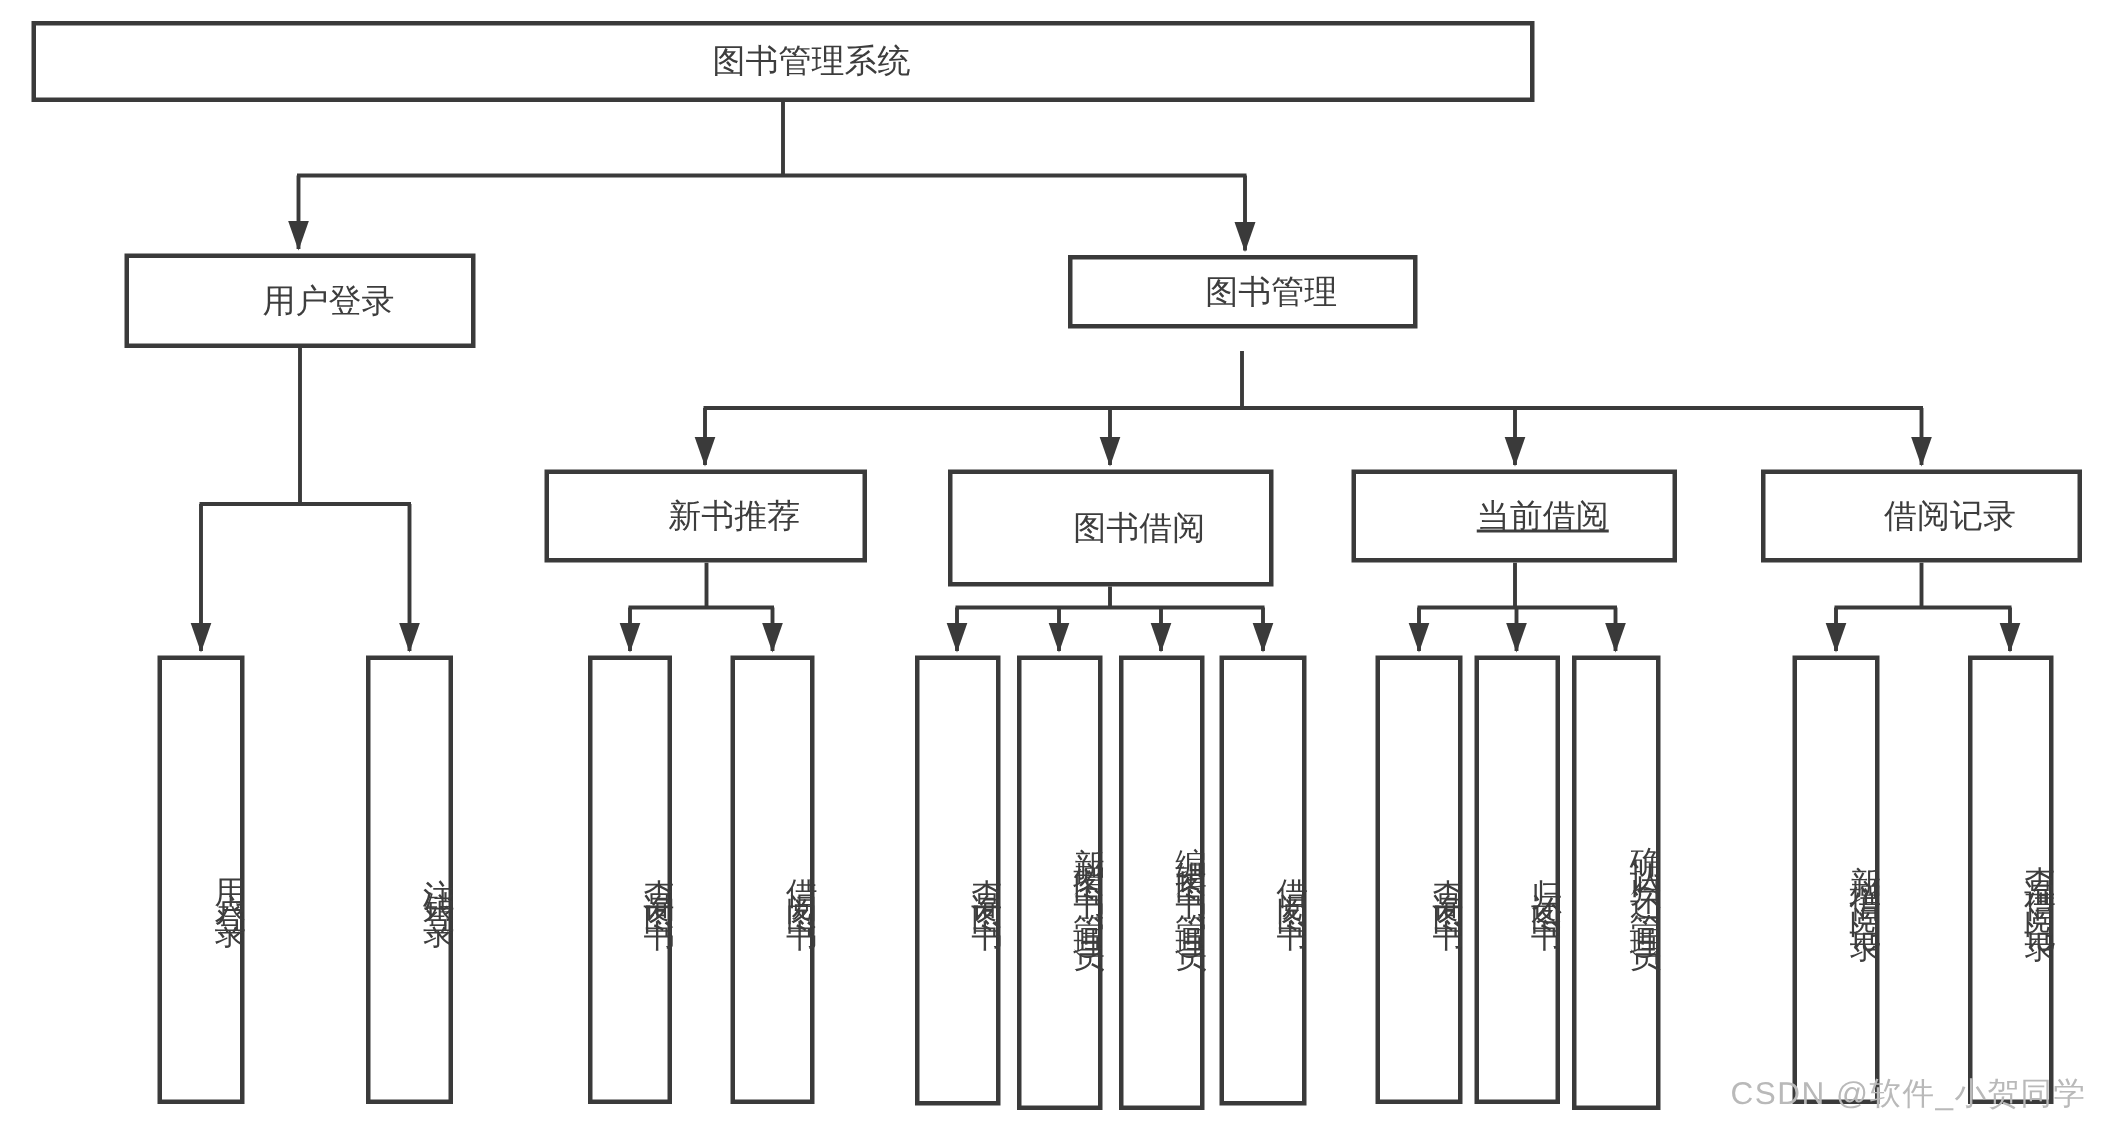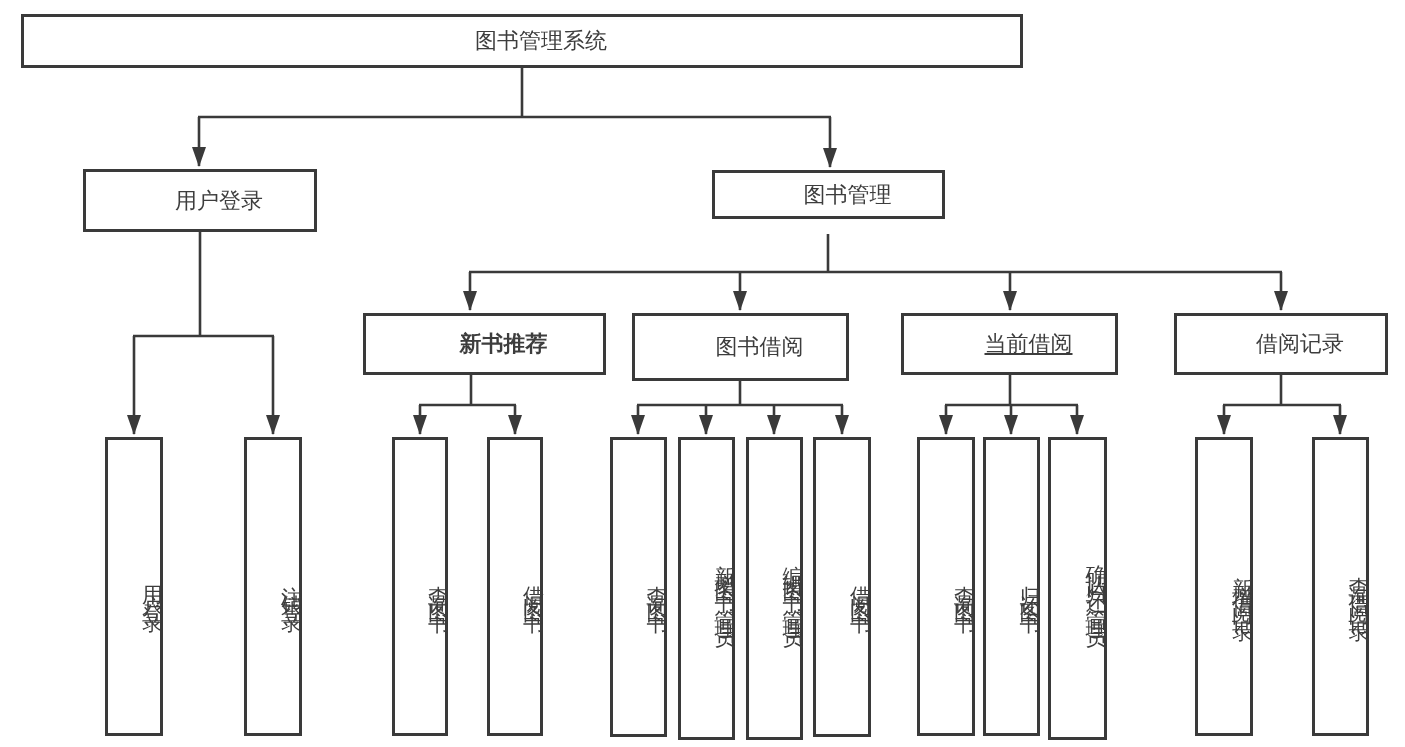--- a/index.html
+++ b/index.html
@@ -101,22 +101,22 @@
       <line x1="1224" y1="405" x2="1224" y2="434" marker-end="url(#arrow)"></line>
       <line x1="1340" y1="405" x2="1340" y2="434" marker-end="url(#arrow)"></line>
     </g>
   </svg>
 
   <div class="box" style="left:21px; top:14px; width:1002px; height:54px;">图书管理系统</div>
 
   <div class="box" style="left:83px; top:169px; width:234px; height:63px;">用户登录</div>
   <div class="box" style="left:712px; top:170px; width:233px; height:49px;">图书管理</div>
 
-  <div class="box" style="left:363px; top:313px; width:243px; height:62px;font-weight:bold;">新书推荐</div>
-  <div class="box" style="left:632px; top:313px; width:217px; height:68px;font-family:Liberation Mono, monospace;">图书借阅</div>
+  <div class="box" style="left:363px; top:313px; width:215px; height:62px;">新书推荐</div>
+  <div class="box" style="left:632px; top:313px; width:217px; height:78px;font-family:Liberation Mono, monospace;">图书借阅</div>
   <div class="box" style="left:901px; top:313px; width:217px; height:62px;text-decoration:underline;">当前借阅</div>
   <div class="box" style="left:1174px; top:313px; width:214px; height:62px;">借阅记录</div>
 
   <div class="box leaf" style="left:105px; top:437px; width:58px; height:299px;">用户登录</div>
   <div class="box leaf" style="left:244px; top:437px; width:58px; height:299px;">注销登录</div>
 
   <div class="box leaf" style="left:392px; top:437px; width:56px; height:299px;">查询图书</div>
   <div class="box leaf" style="left:487px; top:437px; width:56px; height:299px;">借阅图书</div>
 
   <div class="box leaf" style="left:610px; top:437px; width:57px; height:300px;">查询图书</div>
@@ -124,13 +124,14 @@
   <div class="box leaf" style="left:746px; top:437px; width:57px; height:303px;">编辑图书（管理员）</div>
   <div class="box leaf" style="left:813px; top:437px; width:58px; height:300px;">借阅图书</div>
 
   <div class="box leaf" style="left:917px; top:437px; width:58px; height:299px;">查询图书</div>
   <div class="box leaf" style="left:983px; top:437px; width:57px; height:299px;">归还图书</div>
   <div class="box leaf" style="left:1048px; top:437px; width:59px; height:303px;">确认归还（管理员）</div>
 
   <div class="box leaf" style="left:1195px; top:437px; width:58px; height:299px;">新增借阅记录</div>
   <div class="box leaf" style="left:1312px; top:437px; width:57px; height:299px;">查询借阅记录</div>
 
+  <div class="watermark">CSDN @软件_小贺同学</div>
 </div>
 
 </body></html>

